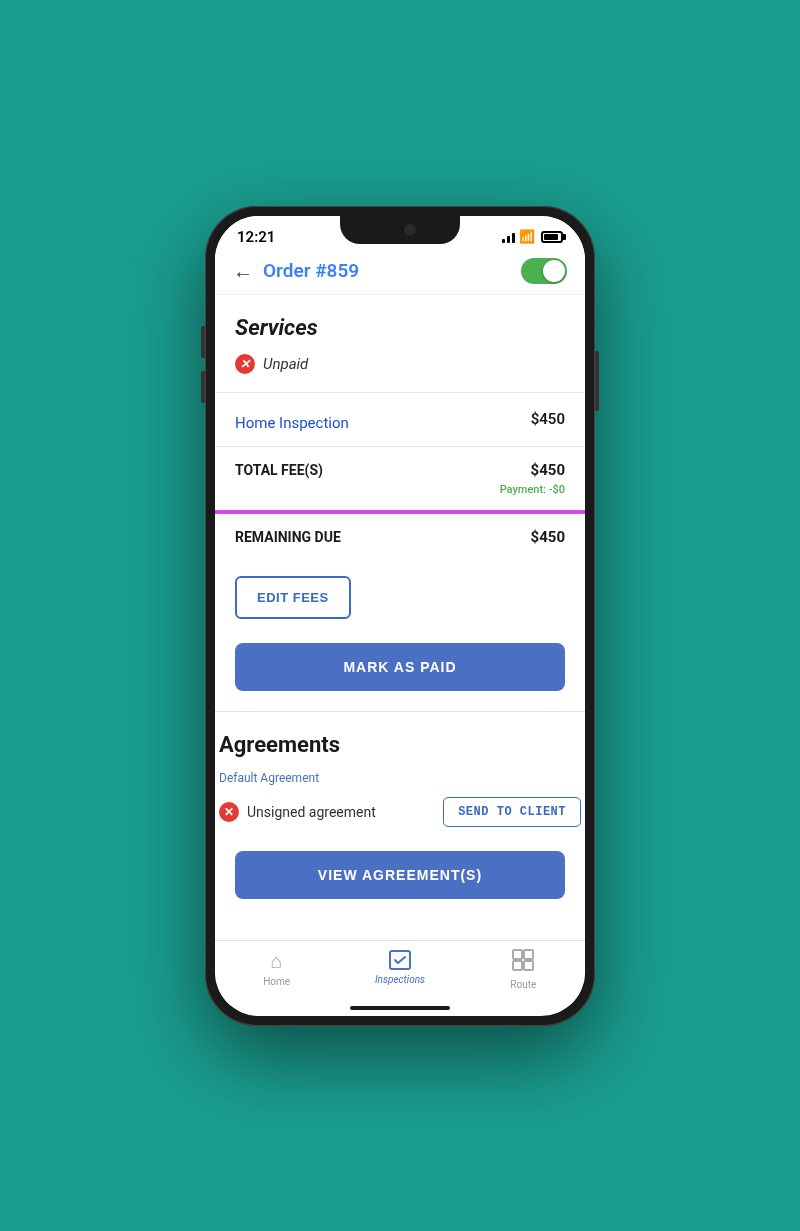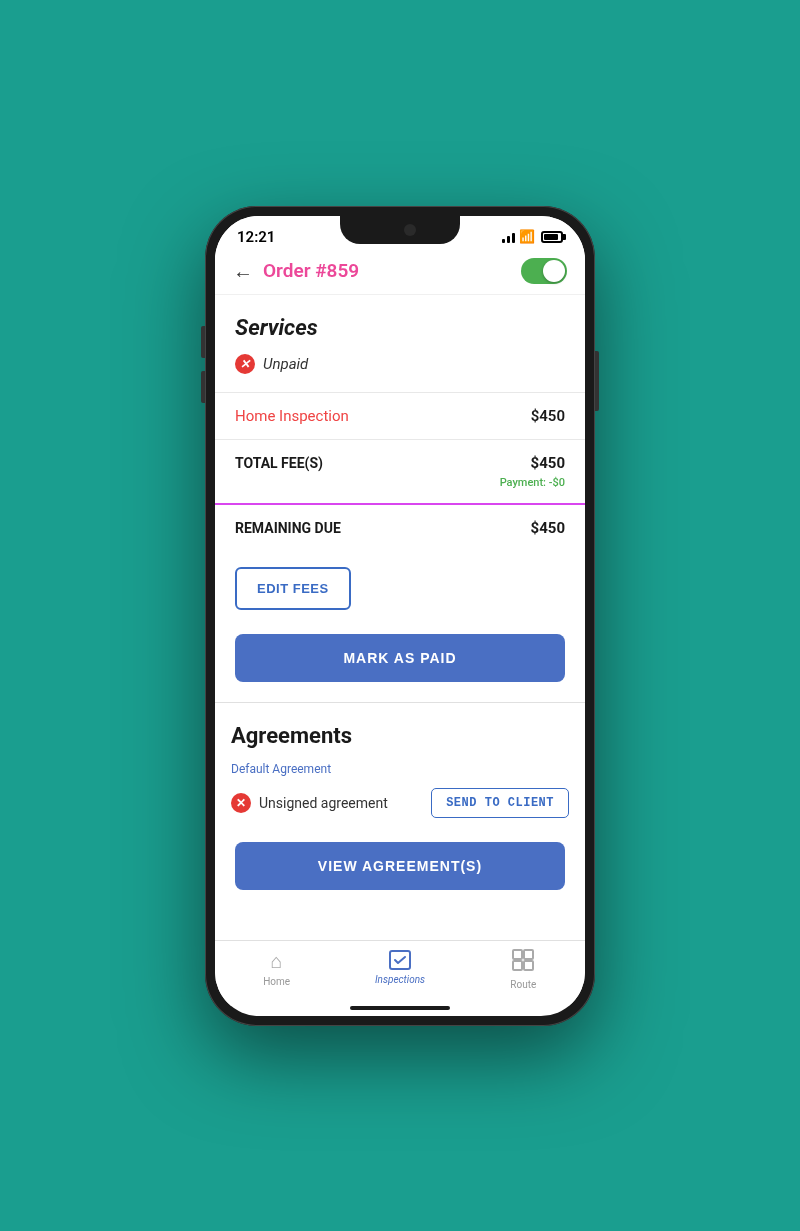--- a/index.html
+++ b/index.html
@@ -145,21 +145,21 @@
 
     .back-arrow {
       font-size: 20px;
       color: #333;
       cursor: pointer;
     }
 
     .header-title {
       font-size: 19px;
       font-weight: 600;
-      color: #ec4899;
+      color: #3b82f6;
     }
 
     .toggle-switch {
       width: 46px;
       height: 26px;
       background: #4CAF50;
       border-radius: 13px;
       position: relative;
       cursor: pointer;
     }
@@ -225,21 +225,22 @@
     .line-item {
       display: flex;
       justify-content: space-between;
       align-items: center;
       padding: 14px 20px;
       border-top: 1px solid #e8e8e8;
     }
 
     .line-item-label {
       font-size: 15px;
-      color: #ef4444;
+      color: #1d4ed8;
+      margin-top: 7px;
     }
 
     .line-item-amount {
       font-size: 15px;
       font-weight: 600;
       color: #1a1a1a;
     }
 
     
     .total-section {
@@ -274,21 +275,21 @@
 
     .payment-text {
       font-size: 11px;
       color: #4CAF50;
       font-weight: 500;
     }
 
     
     .remaining-section {
       padding: 14px 20px;
-      border-top: 2px solid #d946ef;
+      border-top: 4px solid #d946ef;
       display: flex;
       justify-content: space-between;
       align-items: center;
     }
 
     .remaining-label {
       font-size: 14px;
       font-weight: 700;
       color: #1a1a1a;
       text-transform: uppercase;
@@ -341,21 +342,21 @@
 
     
     .divider {
       height: 1px;
       background: #e0e0e0;
       margin: 0 0;
     }
 
     
     .agreements-section {
-      padding: 20px 16px 0;
+      padding: 20px 4px 0;
     }
 
     .agreement-link {
       color: #4a6fc3;
       font-size: 12px;
       margin-bottom: 12px;
       cursor: pointer;
     }
 
     .agreement-row {

